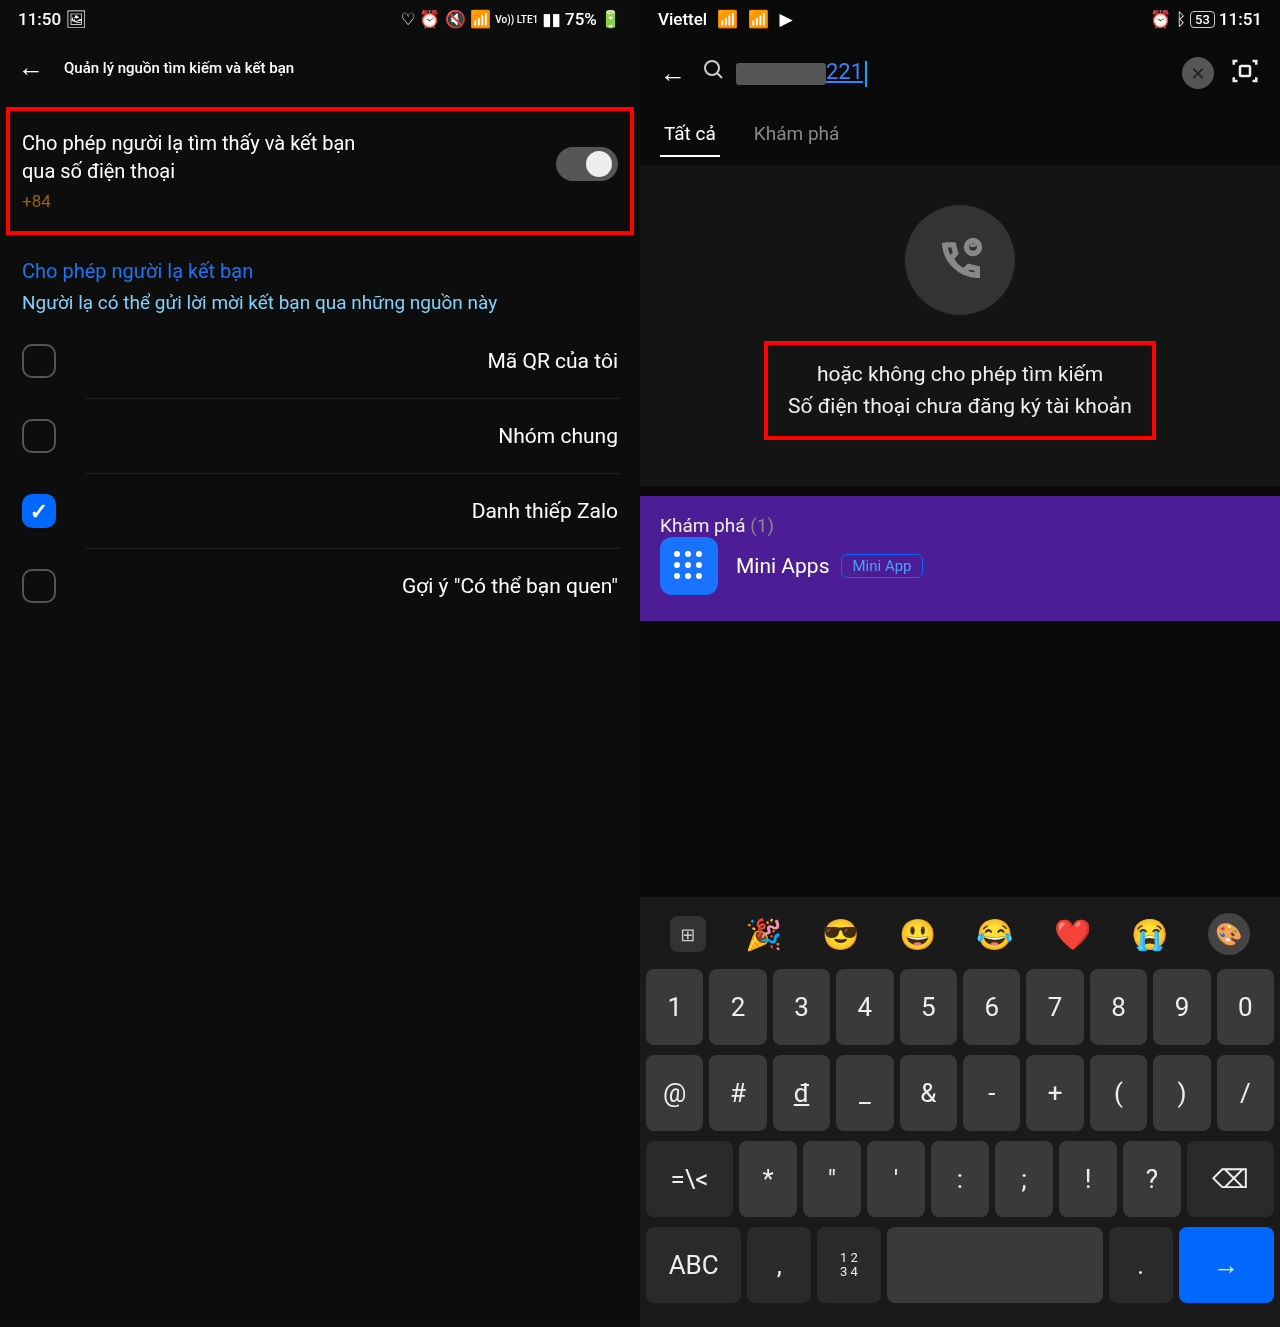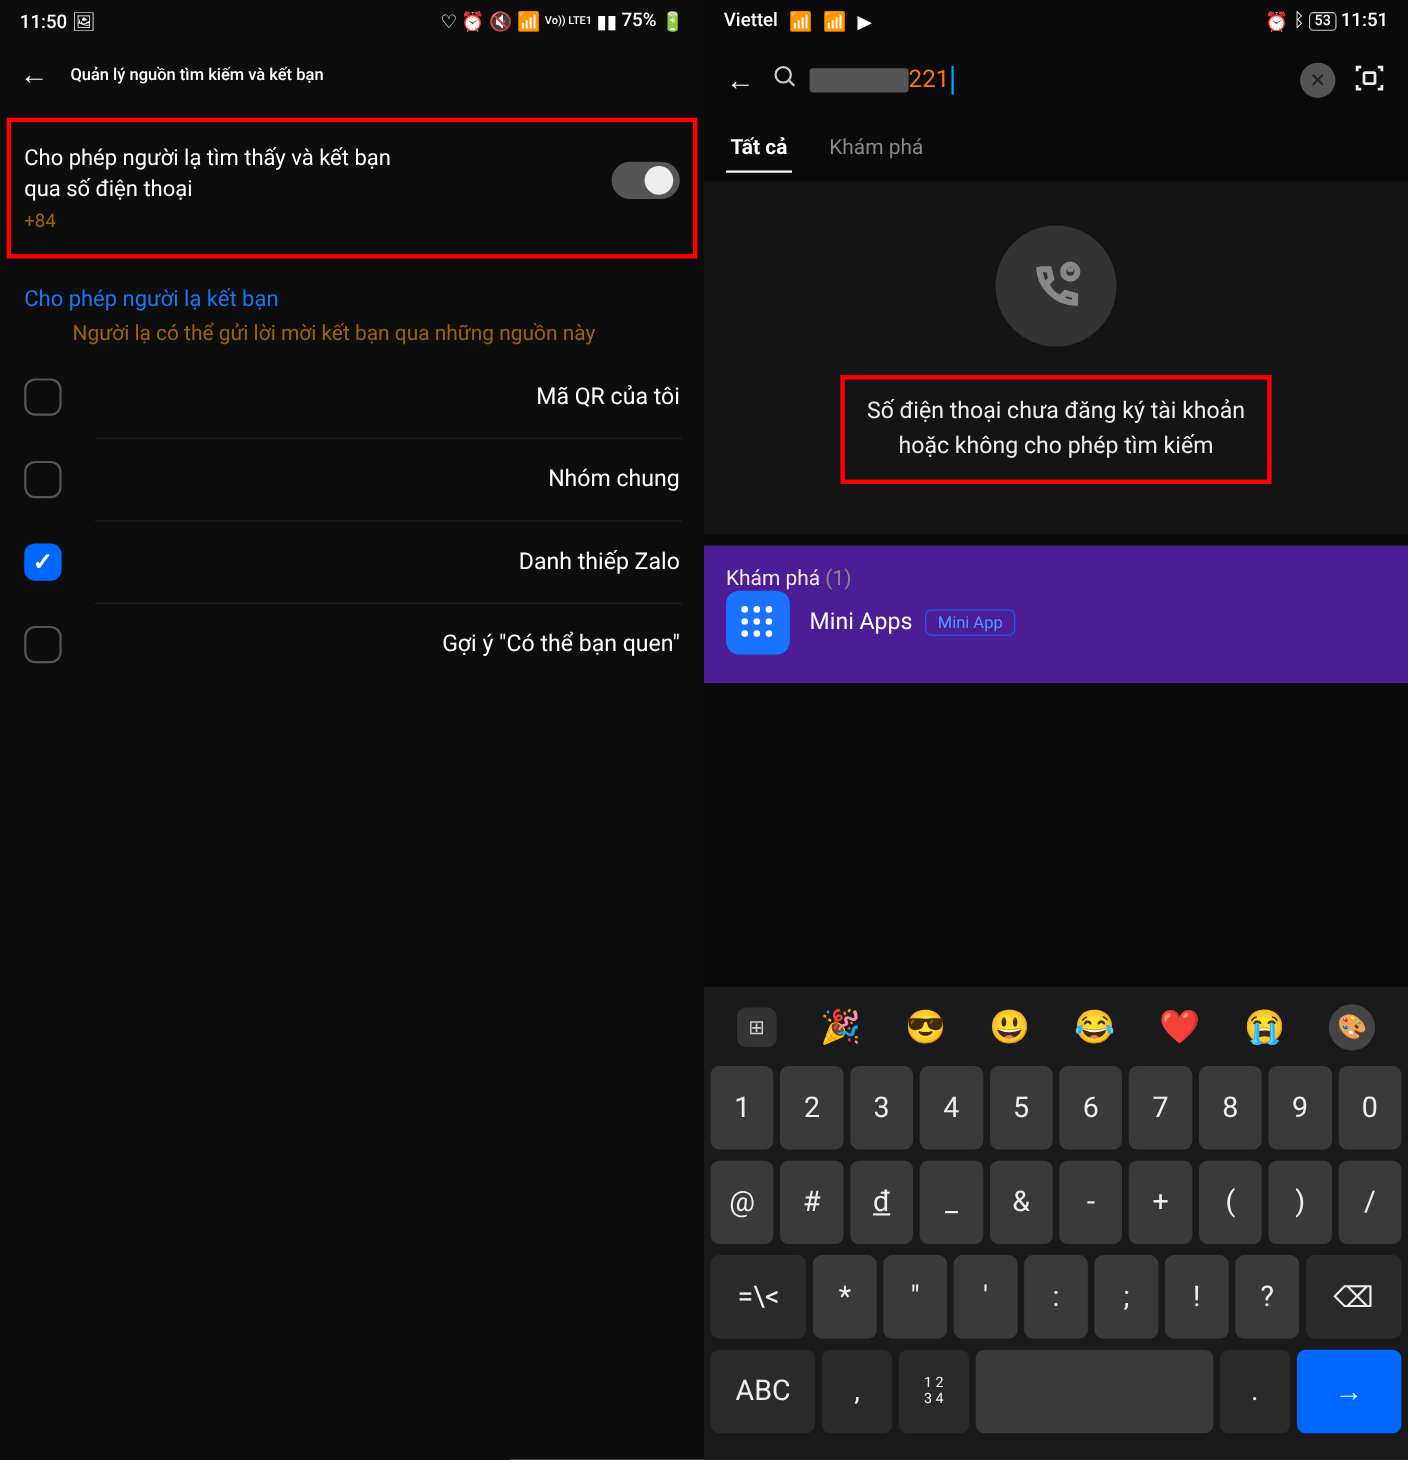--- a/index.html
+++ b/index.html
@@ -20,42 +20,42 @@
 
 .toggle-box { border:4px solid #f00; margin:6px 6px 0; padding:18px 12px 20px; display:flex; align-items:flex-start; justify-content:space-between;gap:40px; }
 .toggle-text .line1 { font-size:20px; line-height:1.4; }
 .toggle-text .line2 { font-size:20px; line-height:1.4; }
 .toggle-text .phone-num { font-size:17px; color:#a16207; margin-top:6px; }
 .toggle { width:62px; height:34px; background:#555; border-radius:17px; position:relative; margin-top:18px; }
 .toggle::after { content:""; position:absolute; width:26px; height:26px; background:#eee; border-radius:50%; top:4px; left:30px; }
 
 
 .sec-title { color:#1877f2; font-size:20px; padding:24px 22px 8px; }
-.sec-desc { color:#a16207; font-size:19px; padding:0 22px 10px;margin-left:44px; }
+.sec-desc { color:#7dd3fc; font-size:19px; padding:0 22px 10px; }
 
 
 .chk-row { display:flex; align-items:center; gap:22px; padding:20px 22px;justify-content:space-between; }
 .chk-row + .divider { height:1px; background:#222; margin-left:86px; margin-right:20px; }
 .chk { width:34px; height:34px; border:2.5px solid #555; border-radius:10px; flex-shrink:0; display:flex; align-items:center; justify-content:center; }
 .chk.checked { border:none; background:#0068ff; }
 .chk.checked::after { content:"✓"; color:#fff; font-size:22px; font-weight:bold; }
 .chk-label { font-size:21px; }
 
 
 .header-right { display:flex; align-items:center; gap:16px; padding:18px 20px; }
 .search-pill { flex:1; display:flex; align-items:center; gap:10px; }
 .search-icon { font-size:24px; color:#ccc; }
-.search-val { font-size:22px; color:#f97316; position:relative; }
+.search-val { font-size:22px; color:#3b82f6; position:relative;text-decoration:underline; }
 .search-blur { display:inline-block; width:90px; height:22px; background:#555; border-radius:3px; vertical-align:middle; }
 .cursor { display:inline-block; width:2px; height:26px; background:#0af; vertical-align:middle; margin-left:2px; }
 .clear-btn { width:32px; height:32px; background:#555; border-radius:50%; display:flex; align-items:center; justify-content:center; color:#222; font-size:18px; }
 
 .tabs { display:flex; gap:30px; padding:4px 20px 0; }
 .tab { padding:10px 4px 12px; font-size:19px; color:#888; position:relative; }
-.tab.active { color:#fff; font-weight:700; }
+.tab.active { color:#fff; font-weight:400; }
 .tab.active::after { content:""; position:absolute; bottom:0; left:0; right:0; height:2px; background:#fff; }
 
 .result-area { background:#141414; padding:40px 0 46px; display:flex; flex-direction:column; align-items:center; margin-top:8px; }
 .phone-icon-circle { width:110px; height:110px; background:#333; border-radius:50%; display:flex; align-items:center; justify-content:center; margin-bottom:26px; }
 .phone-icon-circle svg { width:52px; height:52px; stroke:#888; fill:none; stroke-width:2.5; }
 .msg-box { border:4px solid #f00; padding:14px 20px; text-align:center; line-height:1.5; font-size:21px; color:#eee; max-width:560px; }
 
 .discover { background:#4c1d95; margin-top:10px; padding:18px 20px 26px; }
 .discover-title { font-size:19px; color:#eee; }
 .discover-title .count { color:#888; }
@@ -183,22 +183,22 @@
 
   <div class="result-area">
     <div class="phone-icon-circle">
       <svg viewBox="0 0 24 24">
           <path d="M5 4c0 8 7 15 15 15v-3l-4-1-2 2c-3-1-5-3-6-6l2-2-1-4H5z"></path>
           <circle cx="18" cy="6" r="3"></circle>
           <path d="M18 4.5v1.5M18 7.5v.1"></path>
         </svg>
     </div>
     <div class="msg-box">
+      <div>hoặc không cho phép tìm kiếm</div>
       <div>Số điện thoại chưa đăng ký tài khoản</div>
-      <div>hoặc không cho phép tìm kiếm</div>
     </div>
   </div>
 
   <div class="discover">
     <div class="discover-title">
       <span>Khám phá</span> <span class="count">(1)</span>
     </div>
     <div class="disc-item">
       <div class="mini-icon">
         <div class="mini-dots">

